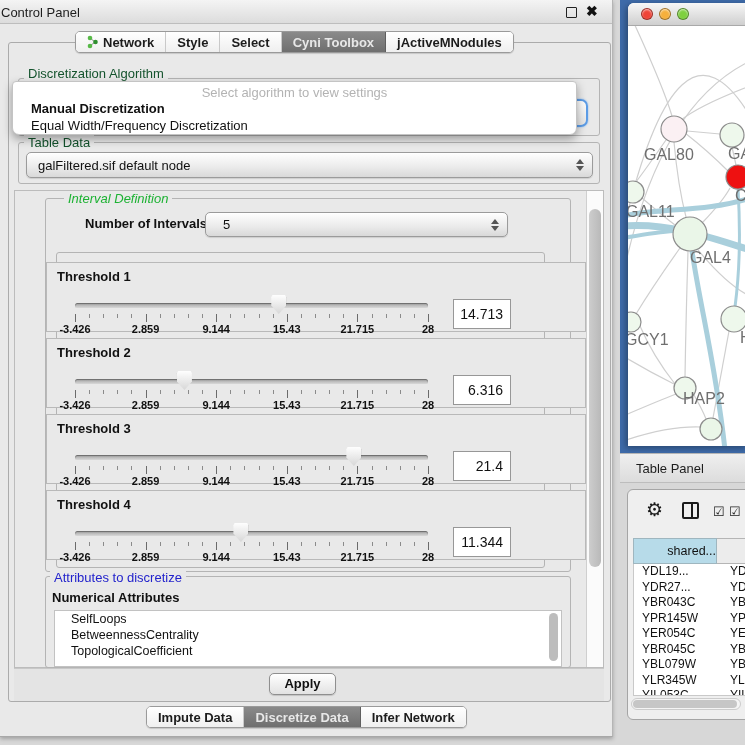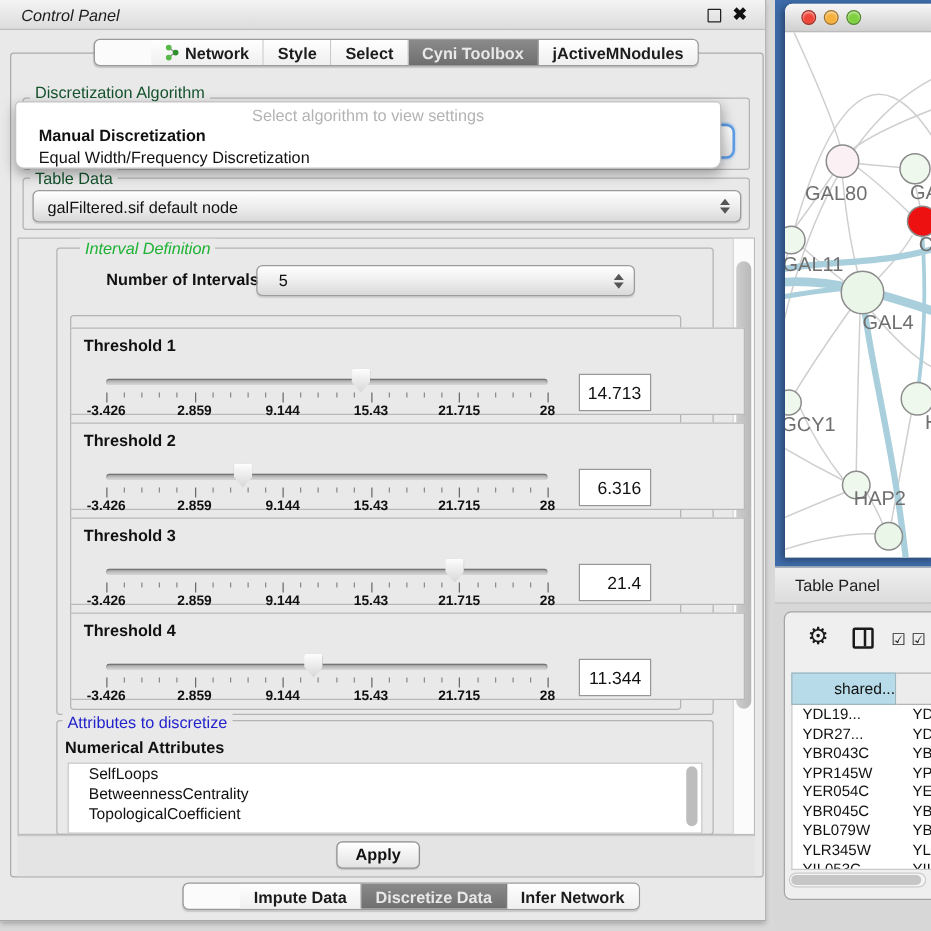--- a/index.html
+++ b/index.html
@@ -6,27 +6,27 @@
   html,body { width:745px; height:745px; }
   body { font-family:"Liberation Sans", sans-serif; background:#d8d8d8; position:relative; overflow:hidden; }
   #root { position:absolute; inset:0; overflow:hidden; }
 
   
   .cp-window { position:absolute; left:0; top:0; width:613px; height:737px;
     background:#e9e9e9; border-bottom:1px solid #a8a8a8; border-right:1px solid #b5b5b5;
     box-shadow:0 2px 4px rgba(0,0,0,.25); }
   .cp-titlebar { position:absolute; left:0; top:0; width:100%; height:24px;
     background:linear-gradient(#f4f4f4,#dcdcdc); border-bottom:1px solid #bdbdbd; }
-  .cp-title { position:absolute; left:17px; top:5px; font-size:13px; color:#1d1d1d;font-style:italic; }
+  .cp-title { position:absolute; left:1px; top:5px; font-size:13px; color:#1d1d1d; }
   .float-icon { position:absolute; left:566px; top:7px; width:11px; height:11px; border:1.5px solid #222; border-radius:1px; }
   .close-icon { position:absolute; left:586px; top:3px; font-size:14px; font-weight:bold; color:#111; cursor:default; }
 
   
   .seg { position:absolute; display:flex; border:1px solid #9a9a9a; border-radius:5px; overflow:hidden;
-    background:#fbfbfb; box-shadow:0 1px 1px rgba(0,0,0,.15); height:22px;padding-left:45px; }
+    background:#fbfbfb; box-shadow:0 1px 1px rgba(0,0,0,.15); height:22px; }
   .seg .seg-item { display:flex; align-items:center; justify-content:center; gap:4px;
     padding:0 11px; font-size:13px; font-weight:bold; color:#1c1c1c;
     background:linear-gradient(#ffffff,#efefef); border-right:1px solid #c9c9c9; white-space:nowrap; }
   .seg .seg-item:last-child { border-right:none; }
   .seg .seg-item.selected { background:linear-gradient(#8a8a8a,#6f6f6f); color:#e8e8e8; border-right:1px solid #5f5f5f; }
   #top-tabs { left:75px; top:31px; }
   #bottom-tabs { left:146px; top:706px; }
 
   .content-panel { position:absolute; left:8px; top:42px; width:603px; height:660px;
     border:1px solid #ababab; border-radius:3px; background:#e9e9e9; }
@@ -58,21 +58,21 @@
   .popup-prompt { margin-top:3px; text-align:center; font-size:13px; color:#b3b3b3; }
   .popup-item { font-size:13px; color:#111; padding-left:18px; line-height:17px; white-space:nowrap; }
   .popup-item.bold { font-weight:bold; }
 
   
   .scrollpane { position:absolute; left:14px; top:190px; width:590px; height:478px; border:1px solid #bcbcbc; background:#e9e9e9; }
   .vscroll-track { position:absolute; right:0; top:0; width:17px; height:100%; background:#fbfbfb; border-left:1px solid #cfcfcf; }
   .vscroll-thumb { position:absolute; left:2px; top:18px; width:12px; height:358px; background:linear-gradient(90deg,#cdcdcd,#b9b9b9); border-radius:7px; }
 
   
-  .thr-panel { position:absolute; left:56px; width:540px; height:70px; border:1px solid #b9b9b9; background:#e9e9e9; }
+  .thr-panel { position:absolute; left:46px; width:540px; height:70px; border:1px solid #b9b9b9; background:#e9e9e9; }
   .thr-label { position:absolute; left:10px; top:6px; font-size:13px; font-weight:bold; color:#111; }
   .slider-track { position:absolute; left:28px; top:40px; width:353px; height:5px; border-radius:3px;
     background:linear-gradient(#9f9f9f,#d9d9d9); box-shadow:inset 0 1px 1px rgba(0,0,0,.35); }
   .slider-thumb { position:absolute; top:32px; width:15px; height:19px;
     background:linear-gradient(#fefefe,#d7d7d7); clip-path:polygon(8% 0,92% 0,100% 12%,100% 55%,50% 100%,0 55%,0 12%);
     filter:drop-shadow(0 0 1px #7d7d7d); }
   .ticks { position:absolute; left:28px; top:51px; width:353px; height:9px; }
   .tick { position:absolute; top:0; width:1px; background:#6b6b6b; }
   .tick.minor { height:4px; opacity:.75; }
   .tick.major { height:8px; }

